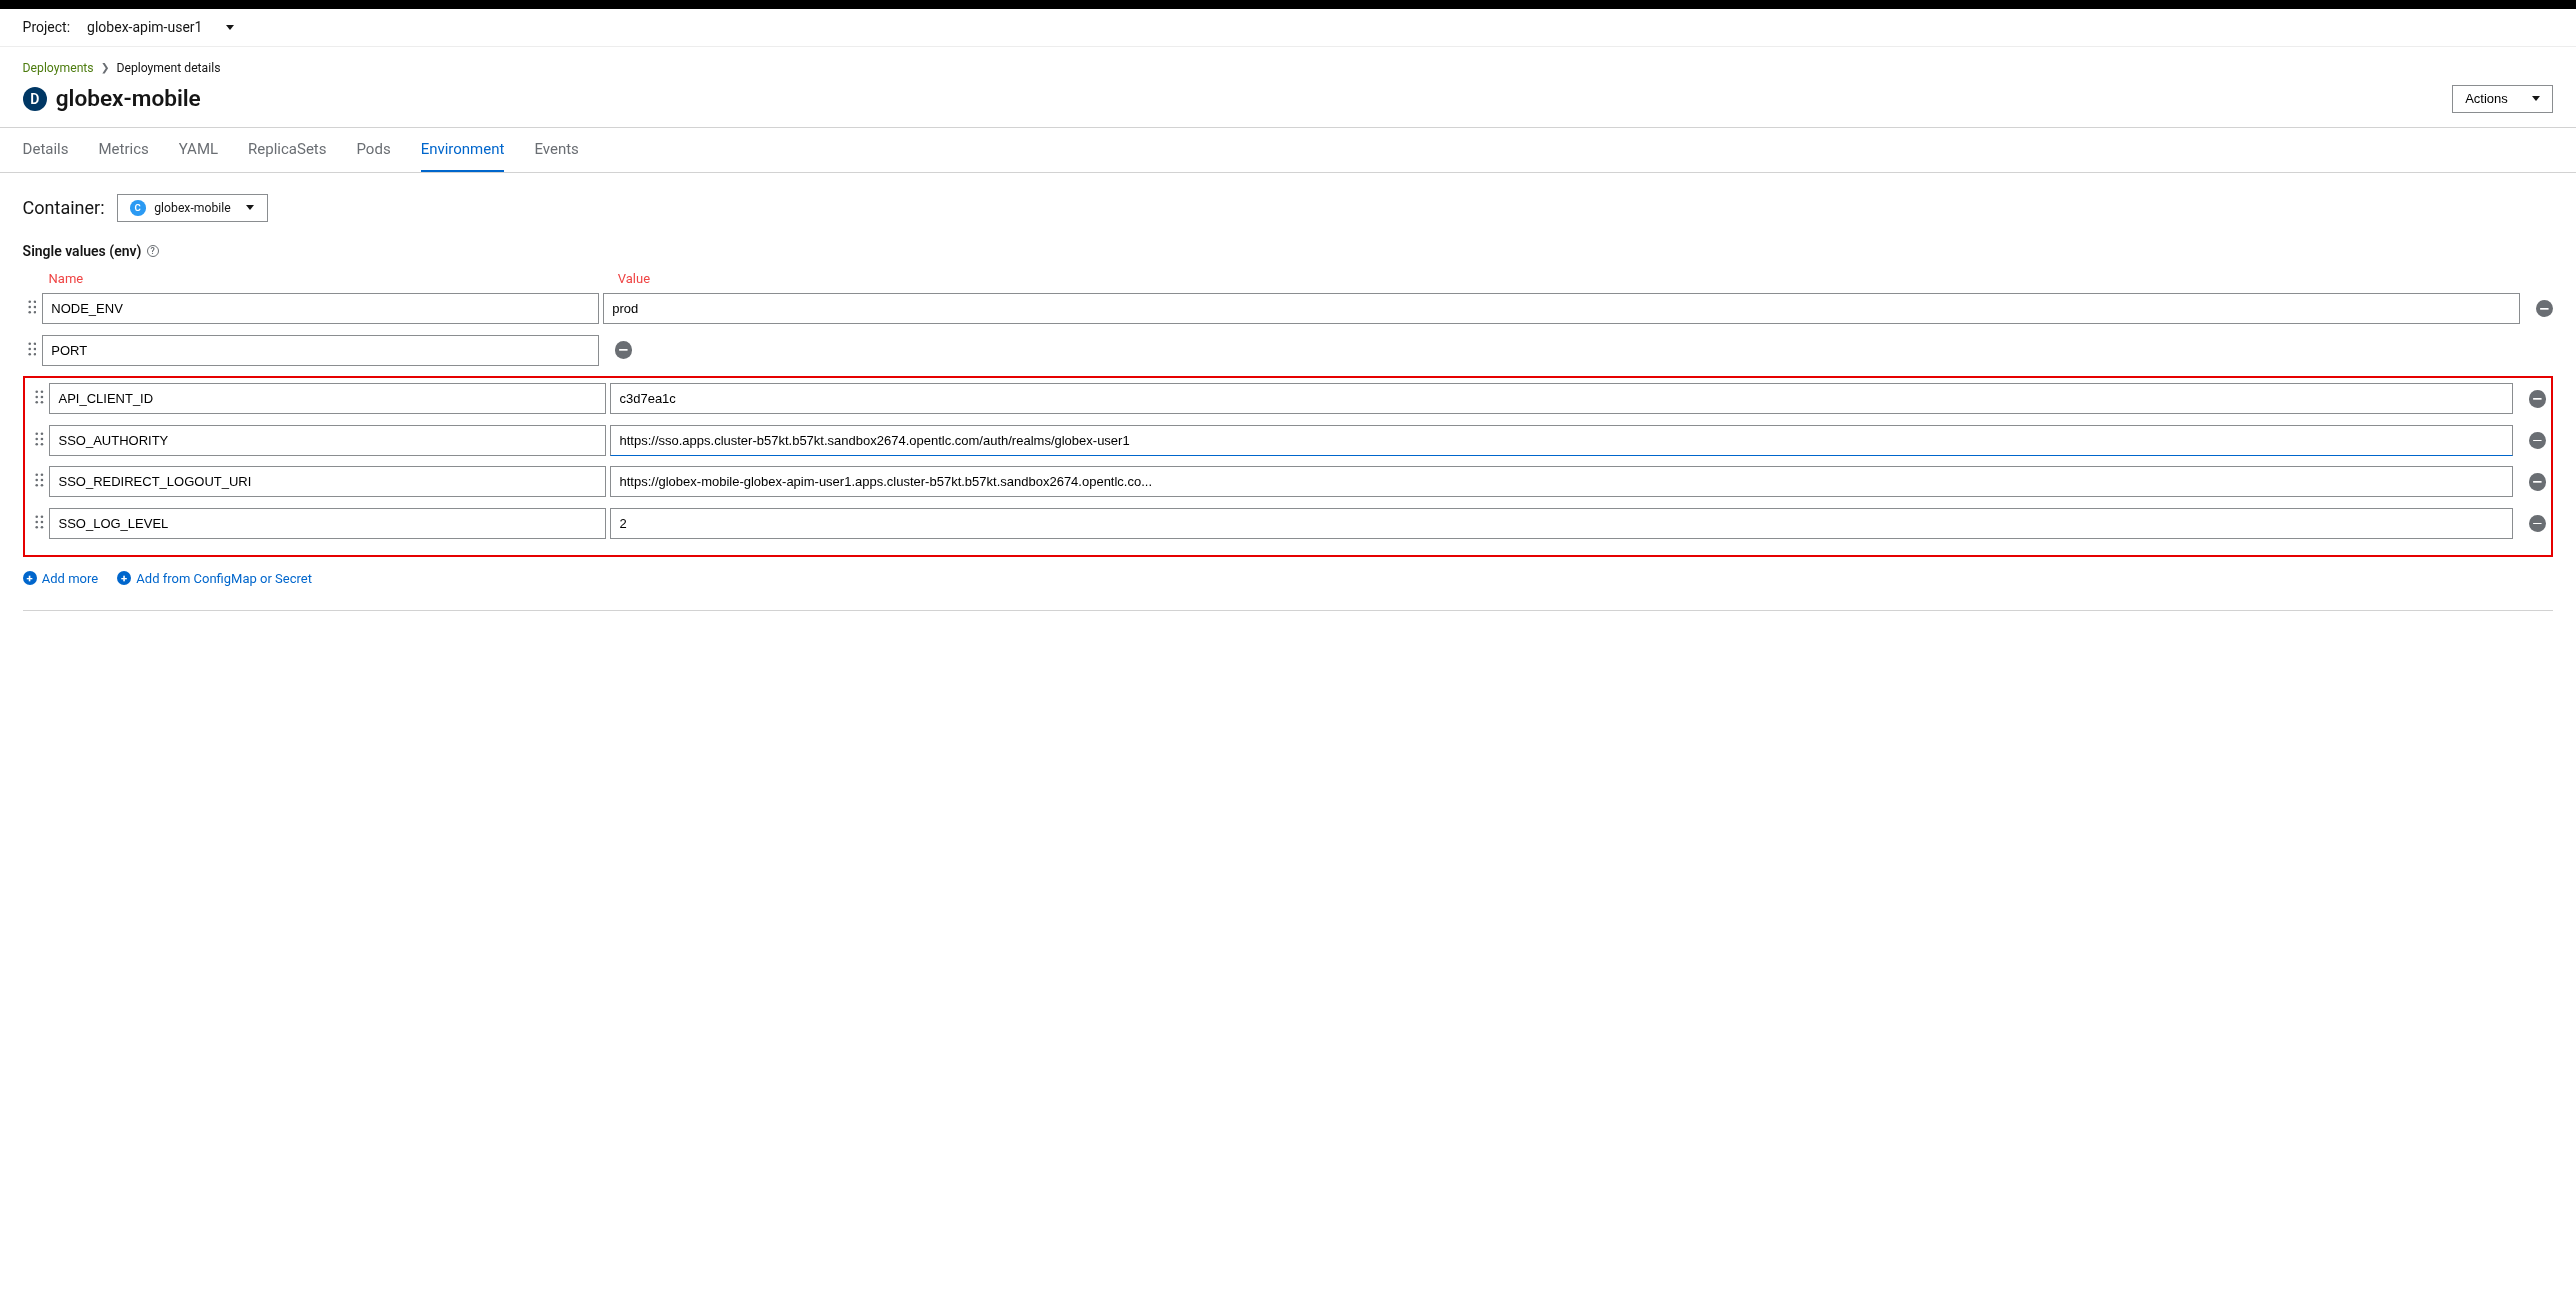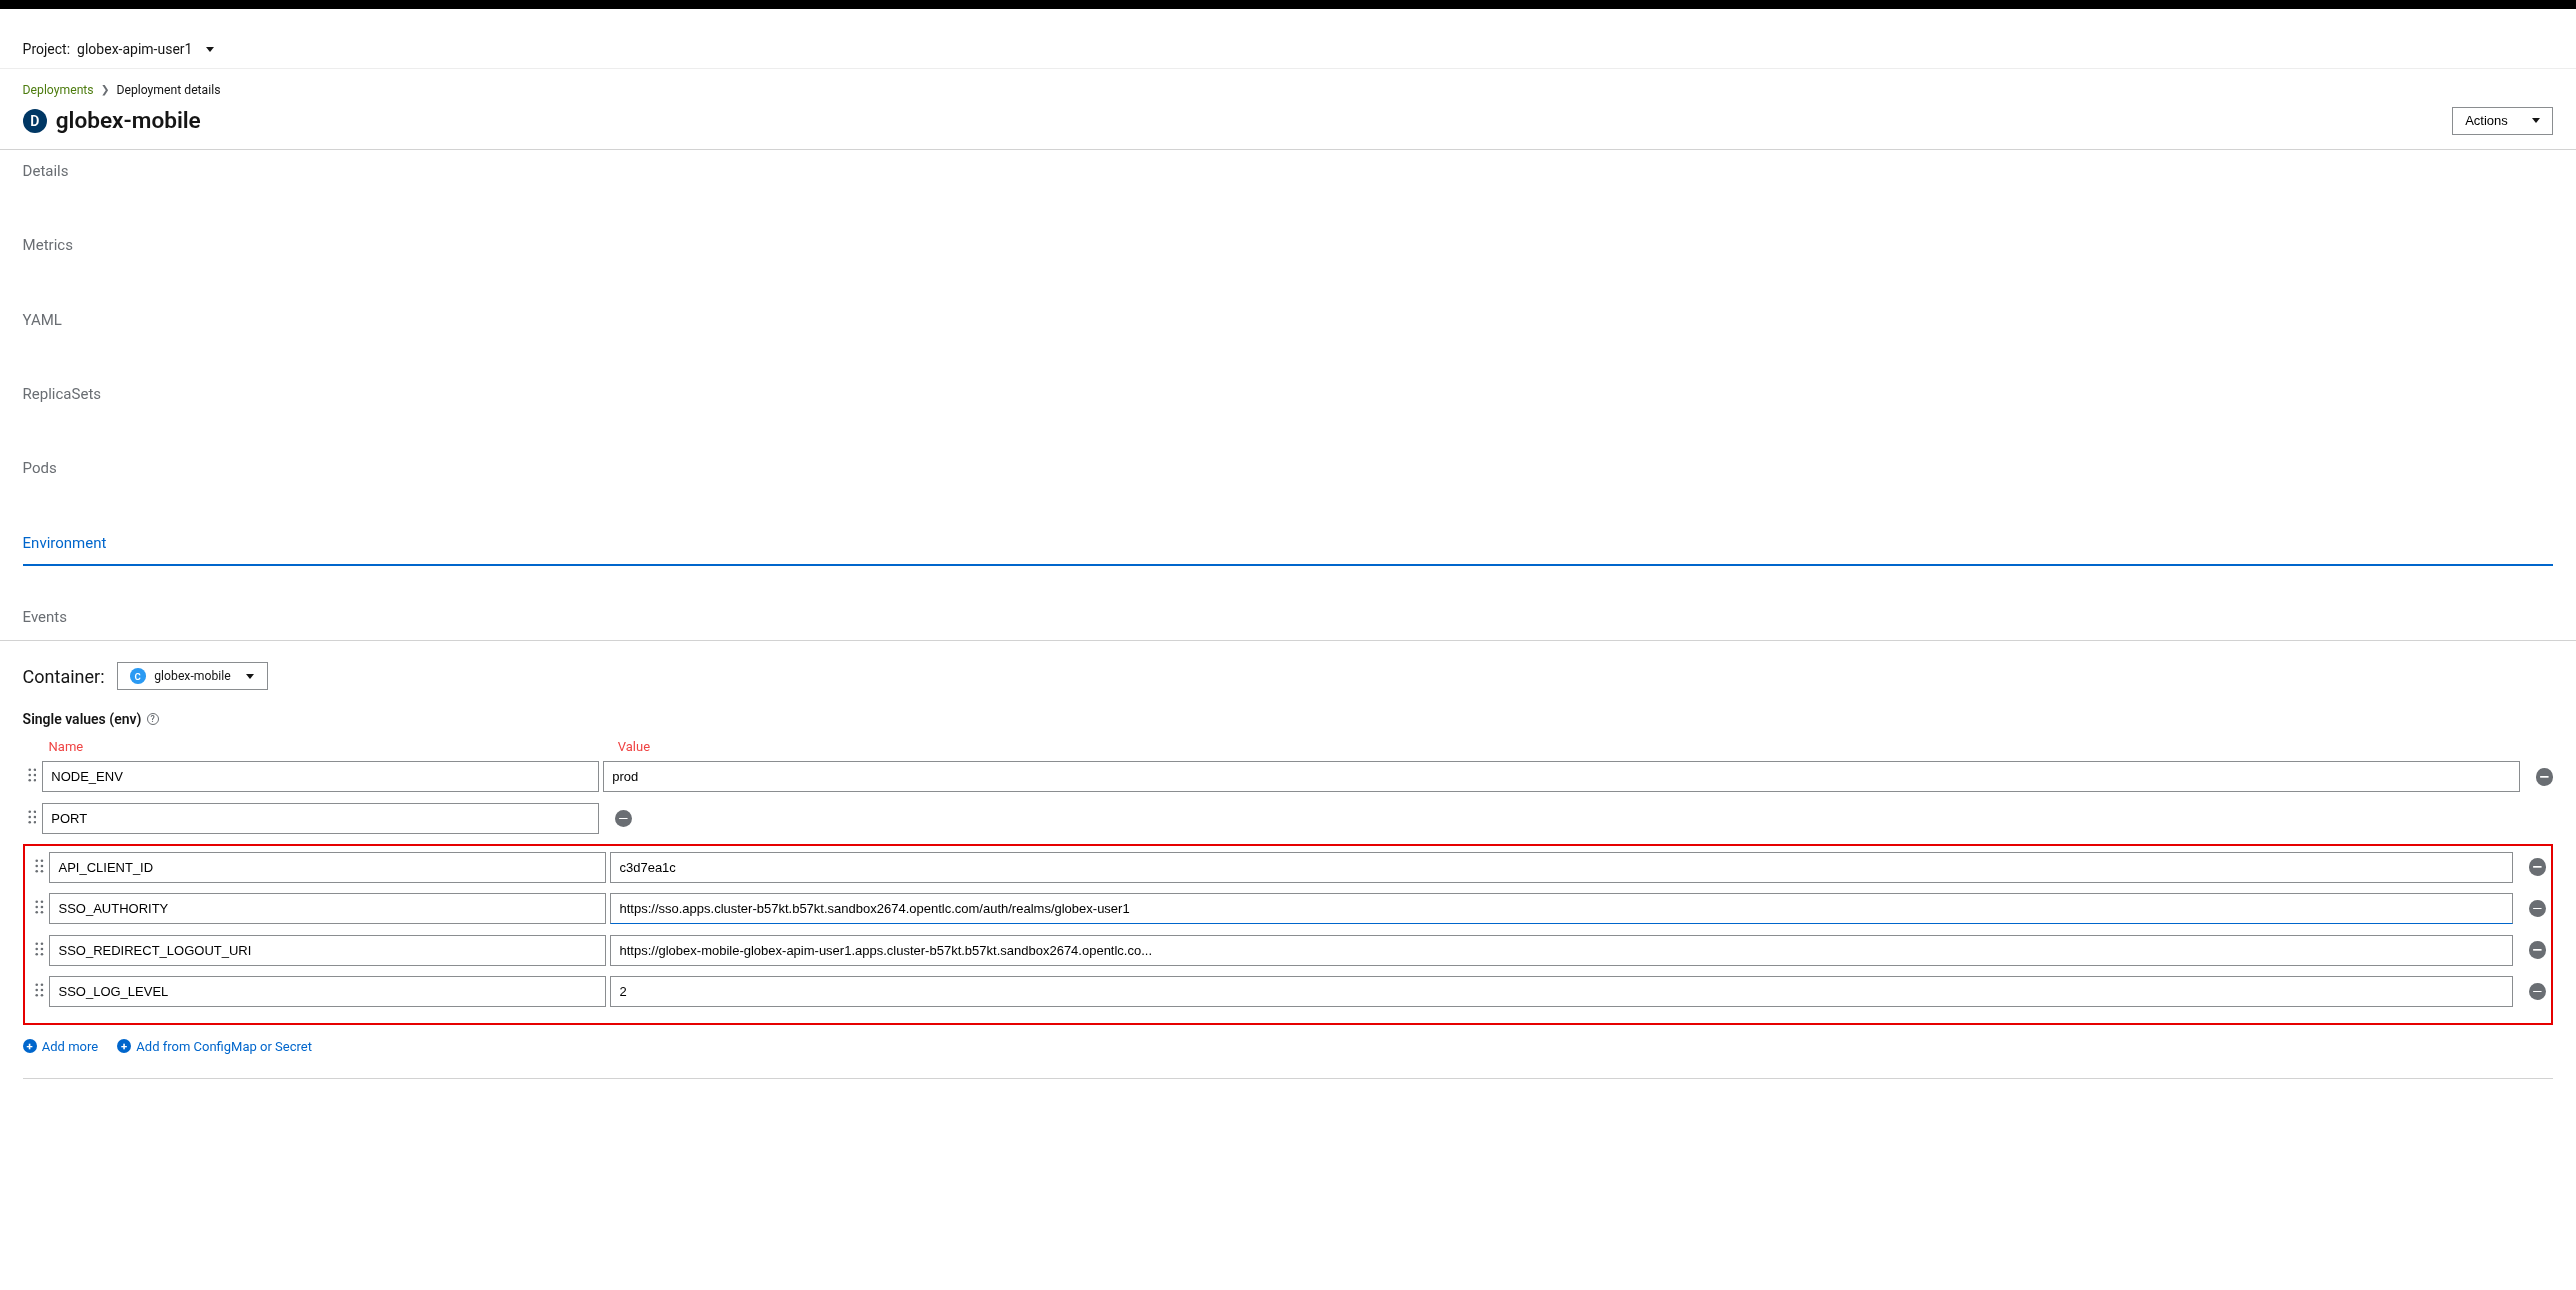--- a/index.html
+++ b/index.html
@@ -1,32 +1,32 @@
 <!DOCTYPE html>
 <html style="font-size:14px"><head>
 <meta charset="utf-8">
 <style>
 * { box-sizing: border-box; margin: 0; padding: 0; }
 body { font-family: -apple-system, BlinkMacSystemFont, "Segoe UI", Roboto, "Helvetica Neue", Arial, sans-serif; background: #fff; color: #151515; font-size: 12.2px; }
 .top-black-bar { height: 8.7px; background: #000; width: 100%; }
 .project-bar { padding: 10.5px 22.6px; border-bottom: 0.9px solid #ededed; display: flex; align-items: center; }
-.project-selector { display: flex; align-items: center; gap: 7px; cursor: pointer; font-size: 14px; margin-top: 22px; }
+.project-selector { display: flex; align-items: center; gap: 17px; cursor: pointer; font-size: 14px; }
 .project-selector .label { font-weight: 400; }
 .caret-down { width: 0; height: 0; border-left: 4.4px solid transparent; border-right: 4.4px solid transparent; border-top: 5.2px solid #151515; margin-left: 7px; }
 .breadcrumbs { padding: 14px 22.6px 7px; font-size: 12.2px; display: flex; align-items: center; gap: 7px; }
 .breadcrumbs a { color: #4d7c0f; text-decoration: none; }
 .breadcrumbs .sep { color: #6a6e73; font-size: 10.5px; }
 .breadcrumbs .current { color: #151515; }
 .title-row { padding: 3.5px 22.6px 14px; display: flex; align-items: center; justify-content: space-between; }
 .title-left { display: flex; align-items: center; gap: 8.7px; }
 .d-badge { width: 24.4px; height: 24.4px; border-radius: 50%; background: #003764; color: #fff; display: flex; align-items: center; justify-content: center; font-weight: 600; font-size: 14px; }
 .page-title { font-size: 22.6px; font-weight: 600; }
 .actions-btn { border: 0.9px solid #8a8d90; background: #fff; padding: 5.2px 12.2px; font-size: 13px; display: flex; align-items: center; gap: 17.4px; cursor: pointer; }
 .actions-btn .caret-down { border-top-color: #151515; }
-.tabs { border-bottom: 0.9px solid #d2d2d2; border-top: 0.9px solid #d2d2d2; padding: 0 22.6px; display: flex; gap: 30px; flex-direction: column; }
+.tabs { border-bottom: 0.9px solid #d2d2d2; border-top: 0.9px solid #d2d2d2; padding: 0 22.6px; display: flex; gap: 30px; }
 .tab { padding: 12.2px 0; color: #6a6e73; cursor: pointer; font-size: 15px; border-bottom: 2.6px solid transparent; }
 .tab.active { color: #0066cc; border-bottom-color: #0066cc; }
 .content { padding: 21px 22.6px; }
 .container-row { display: flex; align-items: center; gap: 12.2px; margin-bottom: 21px; }
 .container-label { font-size: 18px; }
 .container-select { border: 0.9px solid #8a8d90; border-bottom: 1.7px solid #8a8d90; padding: 5.2px 12.2px; display: flex; align-items: center; gap: 8.7px; cursor: pointer; background: #fff; }
 .c-badge { width: 15.7px; height: 15.7px; border-radius: 50%; background: #2b9af3; color: #fff; display: flex; align-items: center; justify-content: center; font-size: 9.6px; font-weight: 600; }
 .section-title { font-weight: 600; font-size: 14px; margin-bottom: 12.2px; display: flex; align-items: center; gap: 5.2px; }
 .help-icon { width: 12.2px; height: 12.2px; border: 0.9px solid #6a6e73; border-radius: 50%; display: inline-flex; align-items: center; justify-content: center; font-size: 8.7px; color: #6a6e73; cursor: pointer; }
 .env-table { width: 100%; }

